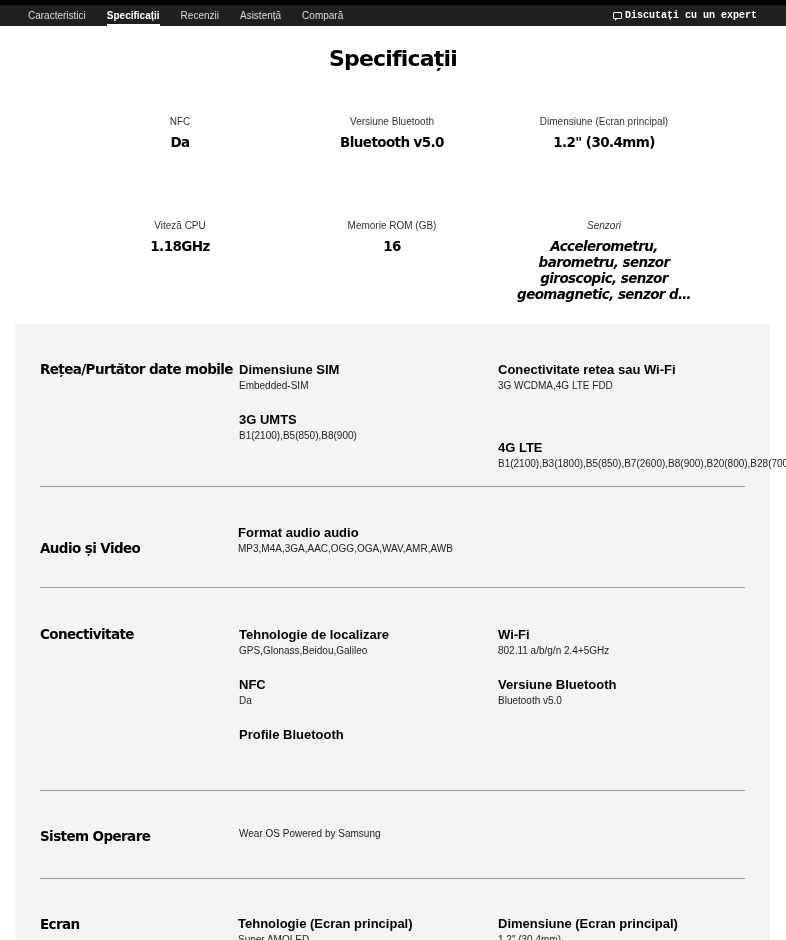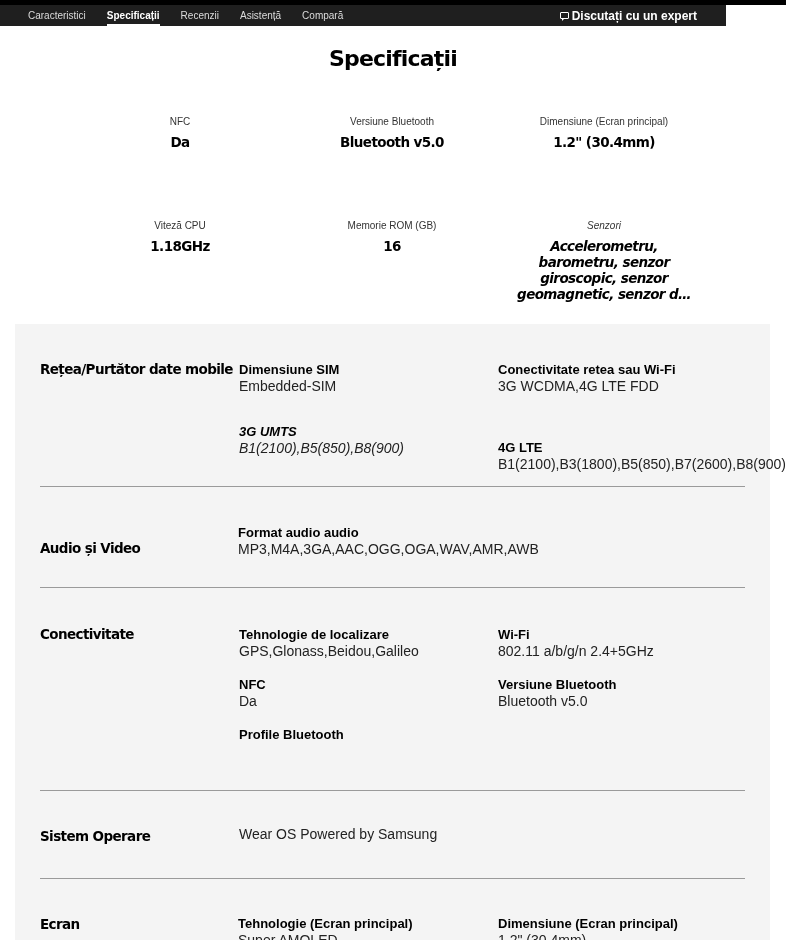--- a/index.html
+++ b/index.html
@@ -1,36 +1,36 @@
 <!DOCTYPE html>
 <html><head>
   <meta charset="utf-8">
   <style>
     * { margin: 0; padding: 0; box-sizing: border-box; }
     html, body { width: 786px; height: 940px; overflow: hidden; background: #ffffff; }
     body { font-family: "DejaVu Sans", sans-serif; color: #000; position: relative; }
 
     .topbar-strip { position: absolute; left: 0; top: 0; width: 786px; height: 5px; background: #000; }
     .navbar {
-      position: absolute; left: 0; top: 5px; width: 726px; height: 21px;
+      position: absolute; left: 0; top: 5px; width: 786px; height: 21px;
       background: #1f1f1f; display: flex; align-items: center;
     }
     .nav-tabs { display: flex; align-items: center; height: 100%; margin-left: 28px; }
     .nav-tab {
       font-family: "Liberation Sans", sans-serif; font-size: 10px; color: #dcdcdc;
       margin-right: 21px; height: 100%; display: flex; align-items: center; position: relative;
       cursor: pointer; white-space: nowrap;
     }
     .nav-tab.active { color: #fff; font-weight: bold; }
     .nav-tab.active::after {
       content: ""; position: absolute; left: 0; right: 0; bottom: 0; height: 2px; background: #fff;
     }
     .expert-link {
       position: absolute; right: 29px; top: 0; height: 100%; display: flex; align-items: center;
-      font-family: Liberation Sans, sans-serif; font-size: 12px; color: #fff; font-weight: bold; cursor: pointer;
+      font-family: Liberation Mono, monospace; font-size: 10px; color: #fff; font-weight: bold; cursor: pointer;
     }
     .chat-icon { width: 9px; height: 7px; border: 1px solid #fff; border-radius: 1px; margin-right: 3px; position: relative; }
     .chat-icon::after {
       content: ""; position: absolute; left: 1px; bottom: -3px; width: 0; height: 0;
       border-left: 2px solid #fff; border-bottom: 2px solid transparent;
     }
 
     .page-title {
       position: absolute; left: 0; top: 46px; width: 786px; text-align: center;
       font-family: "DejaVu Sans", sans-serif; font-weight: bold; font-size: 22px; letter-spacing: -0.8px;
@@ -47,21 +47,21 @@
     .specs-panel {
       position: absolute; left: 15px; top: 324px; width: 755px; height: 616px; background: #f4f4f4;
     }
     .spec-section { position: absolute; left: 25px; width: 705px; }
     .section-title {
       position: absolute; left: 0; font-family: "DejaVu Sans", sans-serif; font-weight: bold;
       font-size: 13.5px; letter-spacing: -0.6px; white-space: nowrap; text-align: right;
     }
     .spec-item { position: absolute; width: 250px; }
     .spec-name { font-family: "Liberation Sans", sans-serif; font-weight: bold; font-size: 13px; color: #000; }
-    .spec-value { font-family: "Liberation Sans", sans-serif; font-size: 14px; color: #222; margin-top: 3px; line-height: 12px; }
+    .spec-value { font-family: "Liberation Sans", sans-serif; font-size: 10px; color: #222; margin-top: 3px; line-height: 12px; }
     .divider { position: absolute; left: 25px; width: 705px; height: 1px; background: #9a9a9a; }
   </style>
 </head>
 <body>
 
 <div class="topbar-strip"></div>
 <div class="navbar">
   <div class="nav-tabs">
     <div class="nav-tab">Caracteristici</div>
     <div class="nav-tab active">Specificații</div>
@@ -109,21 +109,21 @@
   <div class="spec-section" style="top:36px;">
     <div class="section-title" style="top:1px;">Rețea/Purtător date mobile</div>
     <div class="spec-item" style="left:199px; top:2px;">
       <div class="spec-name">Dimensiune SIM</div>
       <div class="spec-value">Embedded-SIM</div>
     </div>
     <div class="spec-item" style="left:458px; top:2px;">
       <div class="spec-name">Conectivitate retea sau Wi-Fi</div>
       <div class="spec-value">3G WCDMA,4G LTE FDD</div>
     </div>
-    <div class="spec-item" style="left:199px; top:64px;font-style:italic;">
+    <div class="spec-item" style="left:199px; top:52px;">
       <div class="spec-name">3G UMTS</div>
       <div class="spec-value">B1(2100),B5(850),B8(900)</div>
     </div>
     <div class="spec-item" style="left:458px; top:52px; width:240px;margin-top:28px;">
       <div class="spec-name">4G LTE</div>
       <div class="spec-value">B1(2100),B3(1800),B5(850),B7(2600),B8(900),B20(800),B28(700)</div>
     </div>
   </div>
   <div class="divider" style="top:162px;"></div>
 

